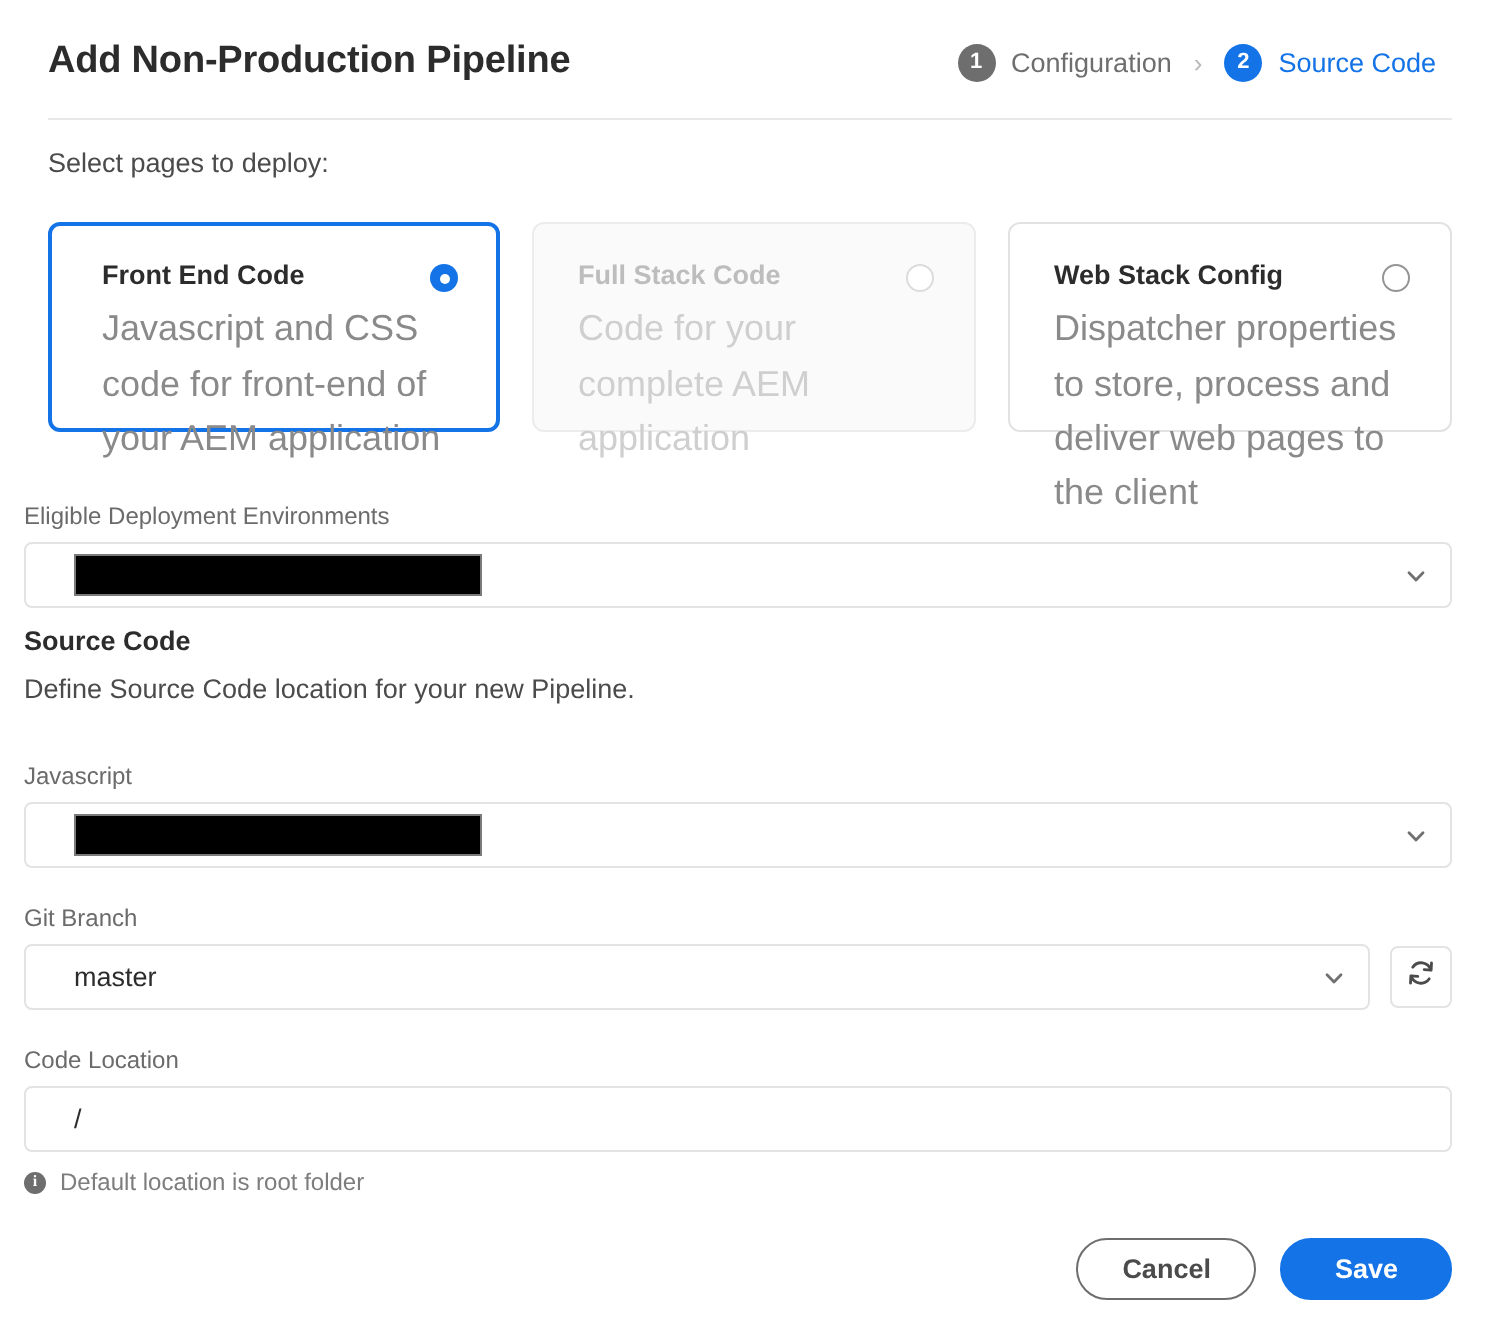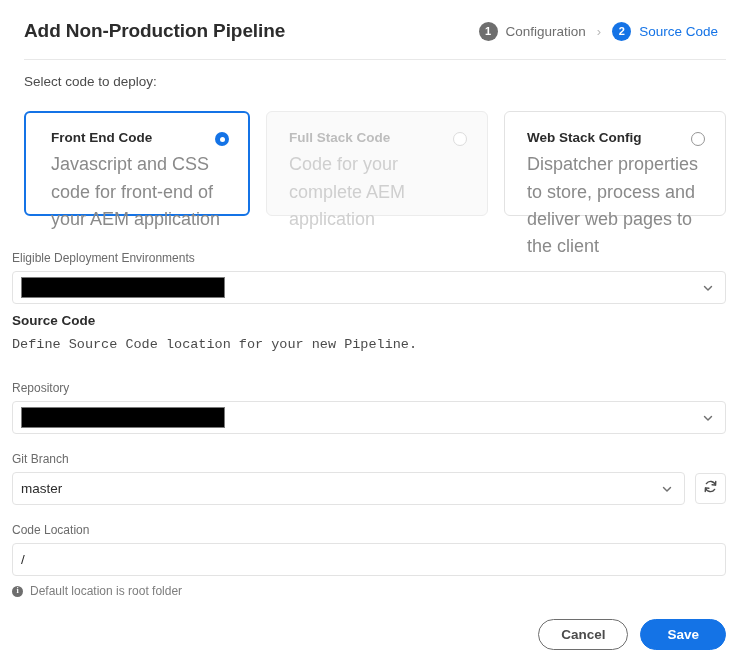--- a/index.html
+++ b/index.html
@@ -152,21 +152,21 @@
   .control-row { display: flex; align-items: center; gap: 10px; }
 
   .select, .textinput {
     position: relative;
     height: 33px;
     border: 1px solid #e3e3e3;
     border-radius: 4px;
     background: #fff;
     display: flex;
     align-items: center;
-    padding: 0 34px 0 8px;
+    padding: 0 34px 0 24px;
     font-size: 13.5px;
     color: #2c2c2c;
     flex: 1 1 auto;
   }
   .textinput { padding-right: 12px; }
   .select-value { font-size: 13.5px; color: #2c2c2c; }
 
   .redacted {
     display: inline-block;
     width: 204px;
@@ -199,21 +199,20 @@
 
   .section-heading {
     font-size: 13.5px;
     font-weight: bold;
     color: #2c2c2c;
   }
   .section-sub {
     font-size: 13.5px;
     color: #4b4b4b;
     margin-top: 9px;
-    font-family: Liberation Mono, monospace;
   }
 
   .helper {
     display: flex;
     align-items: center;
     gap: 7px;
     margin-top: 8px;
     font-size: 12px;
     color: #7d7d7d;
   }
@@ -284,21 +283,21 @@
       <span class="step-sep">›</span>
       <div class="step">
         <span class="step-num current">2</span>
         <span class="step-label current">Source Code</span>
       </div>
     </div>
   </div>
 
   <div class="divider"></div>
 
-  <div class="section-intro">Select code to deploy:</div>
+  <div class="section-intro">Select pages to deploy:</div>
 
   <div class="cards">
 
     <div class="card selected">
       <div class="card-head">
         <div class="card-title">Front End Code</div>
         <div class="radio checked"></div>
       </div>
       <div class="card-desc">Javascript and CSS code for front-end of your AEM application</div>
     </div>
@@ -332,21 +331,21 @@
       </span>
     </div>
   </div>
 
   <div class="abs" style="top:313px;">
     <div class="section-heading">Source Code</div>
     <div class="section-sub">Define Source Code location for your new Pipeline.</div>
   </div>
 
   <div class="abs field" style="top:381px;">
-    <div class="field-label">Repository</div>
+    <div class="field-label">Javascript</div>
     <div class="select">
       <span class="redacted"></span>
       <span class="chevron">
         <svg viewBox="0 0 10 10" width="10" height="10" fill="none" stroke="#707070" stroke-width="1.4" stroke-linecap="round" stroke-linejoin="round">
             <polyline points="1.5,3.4 5,7 8.5,3.4"></polyline>
           </svg>
       </span>
     </div>
   </div>
 

